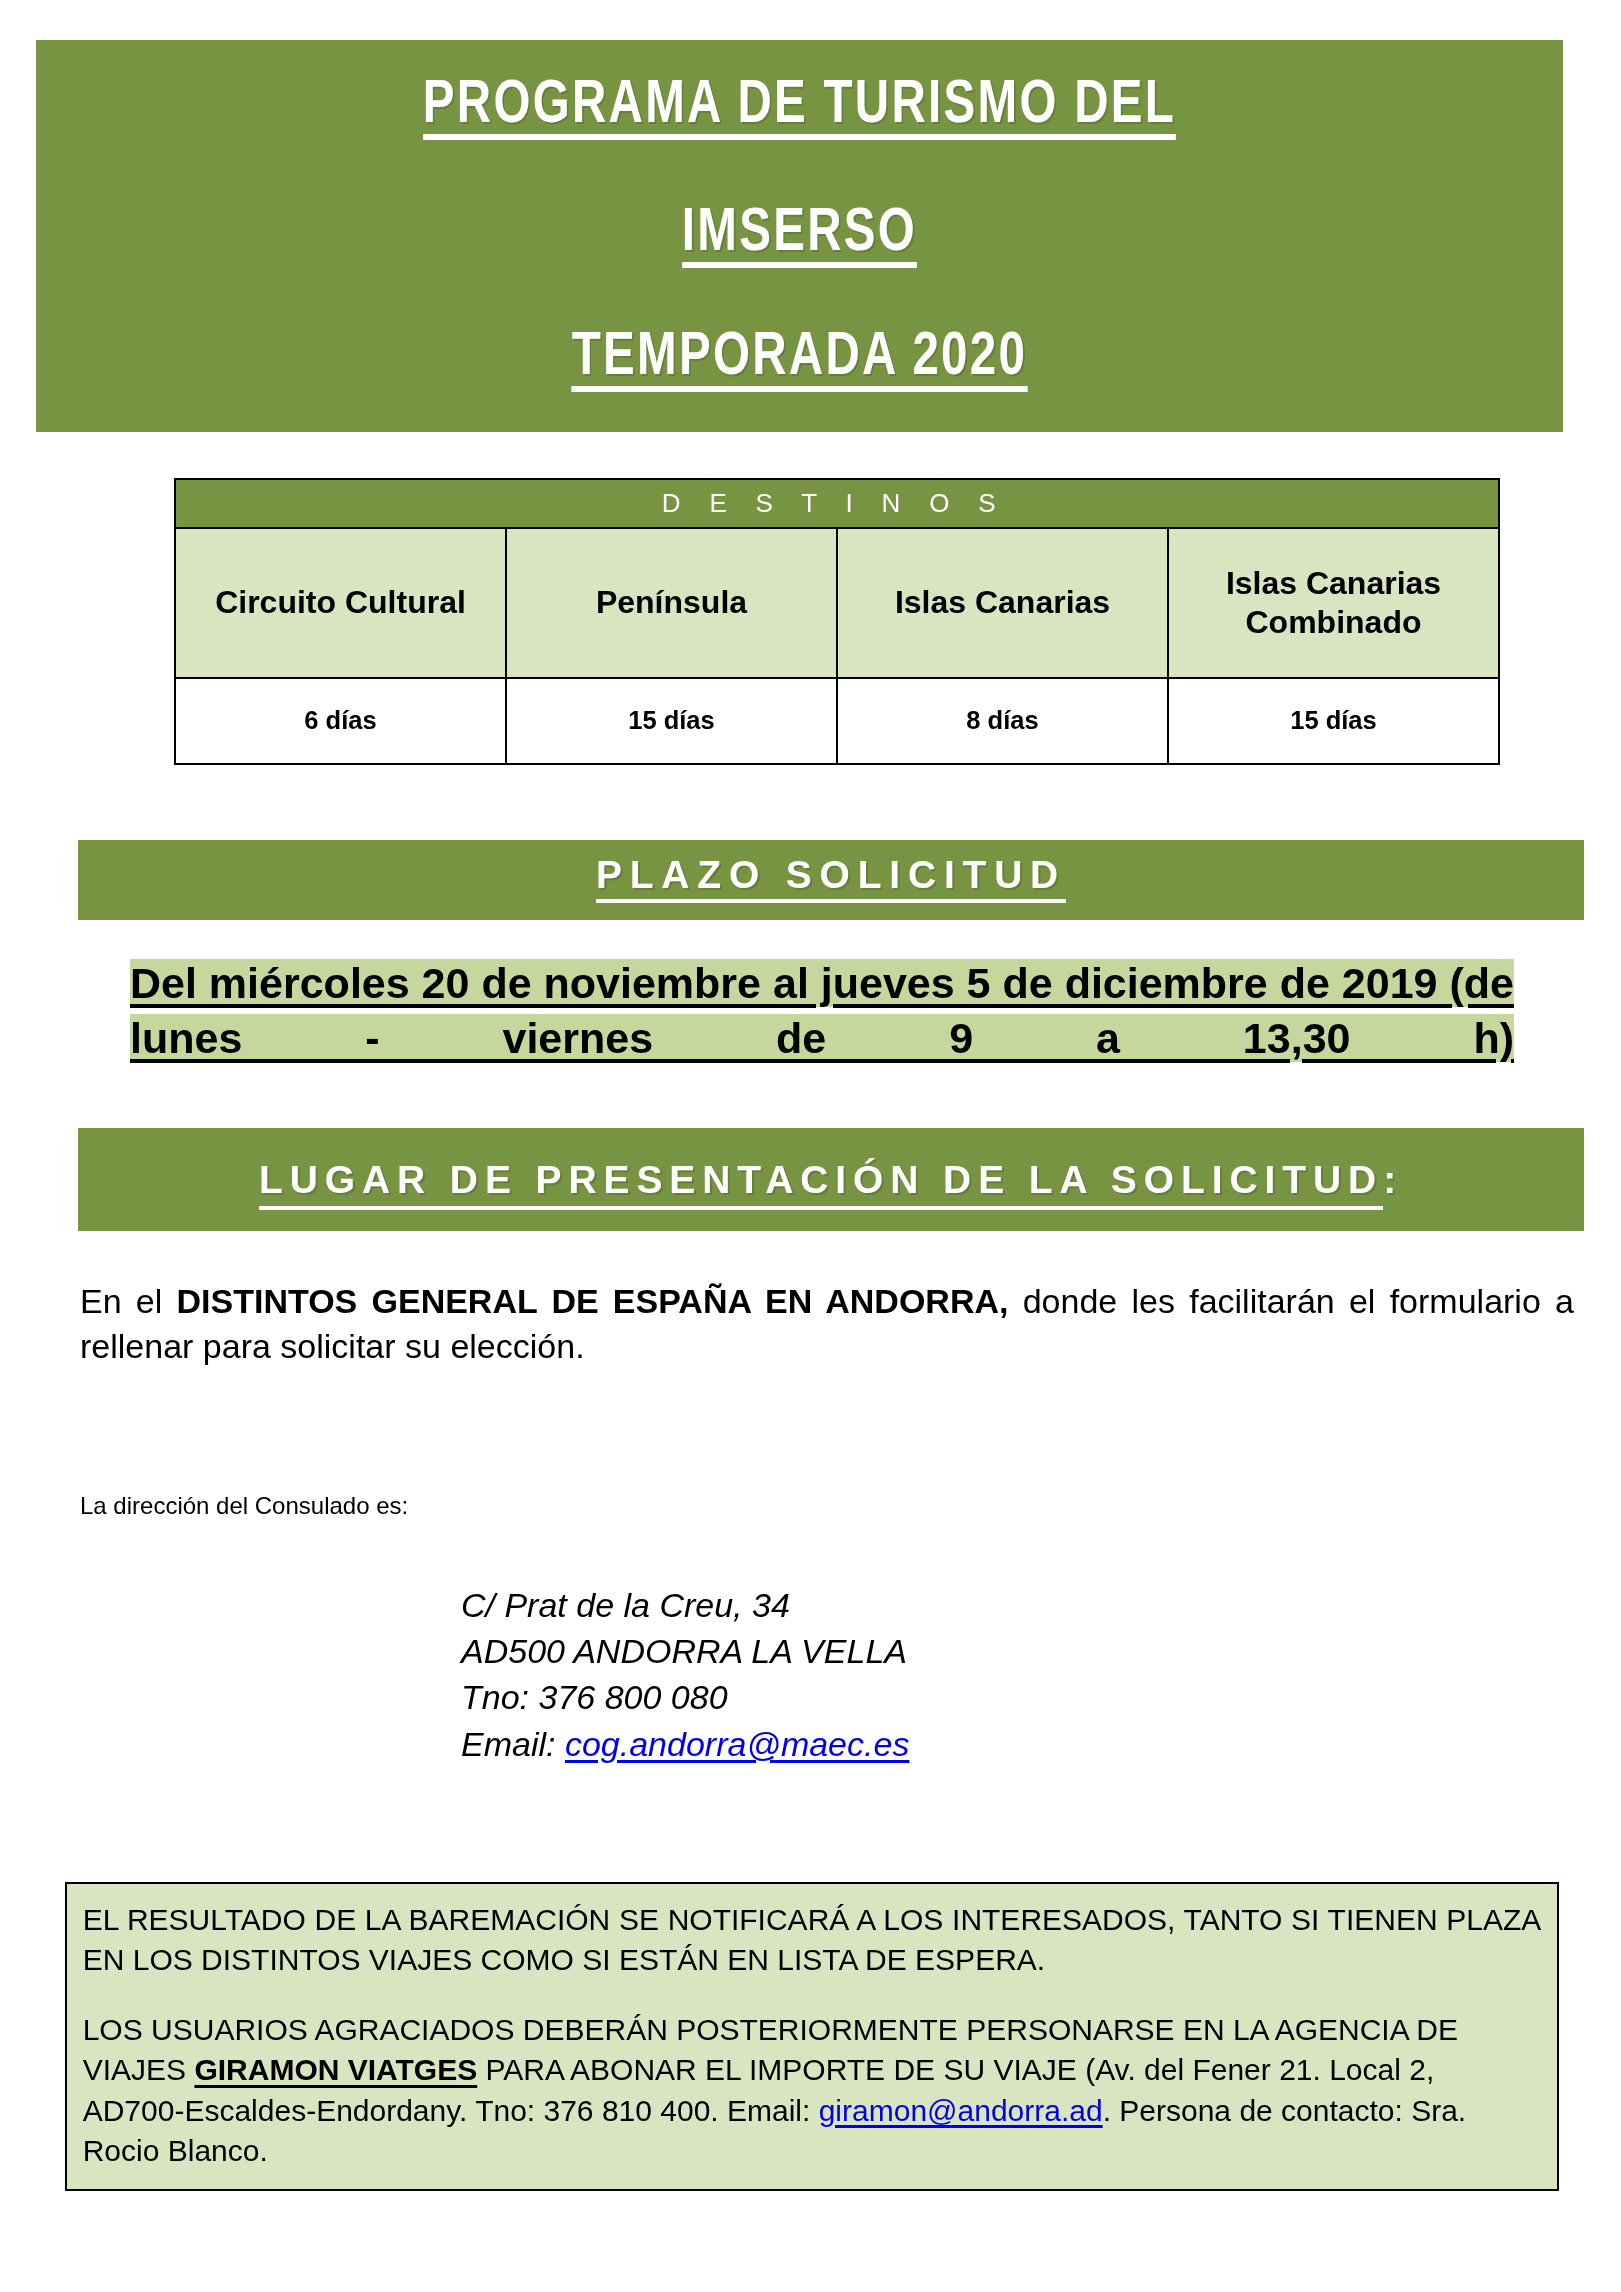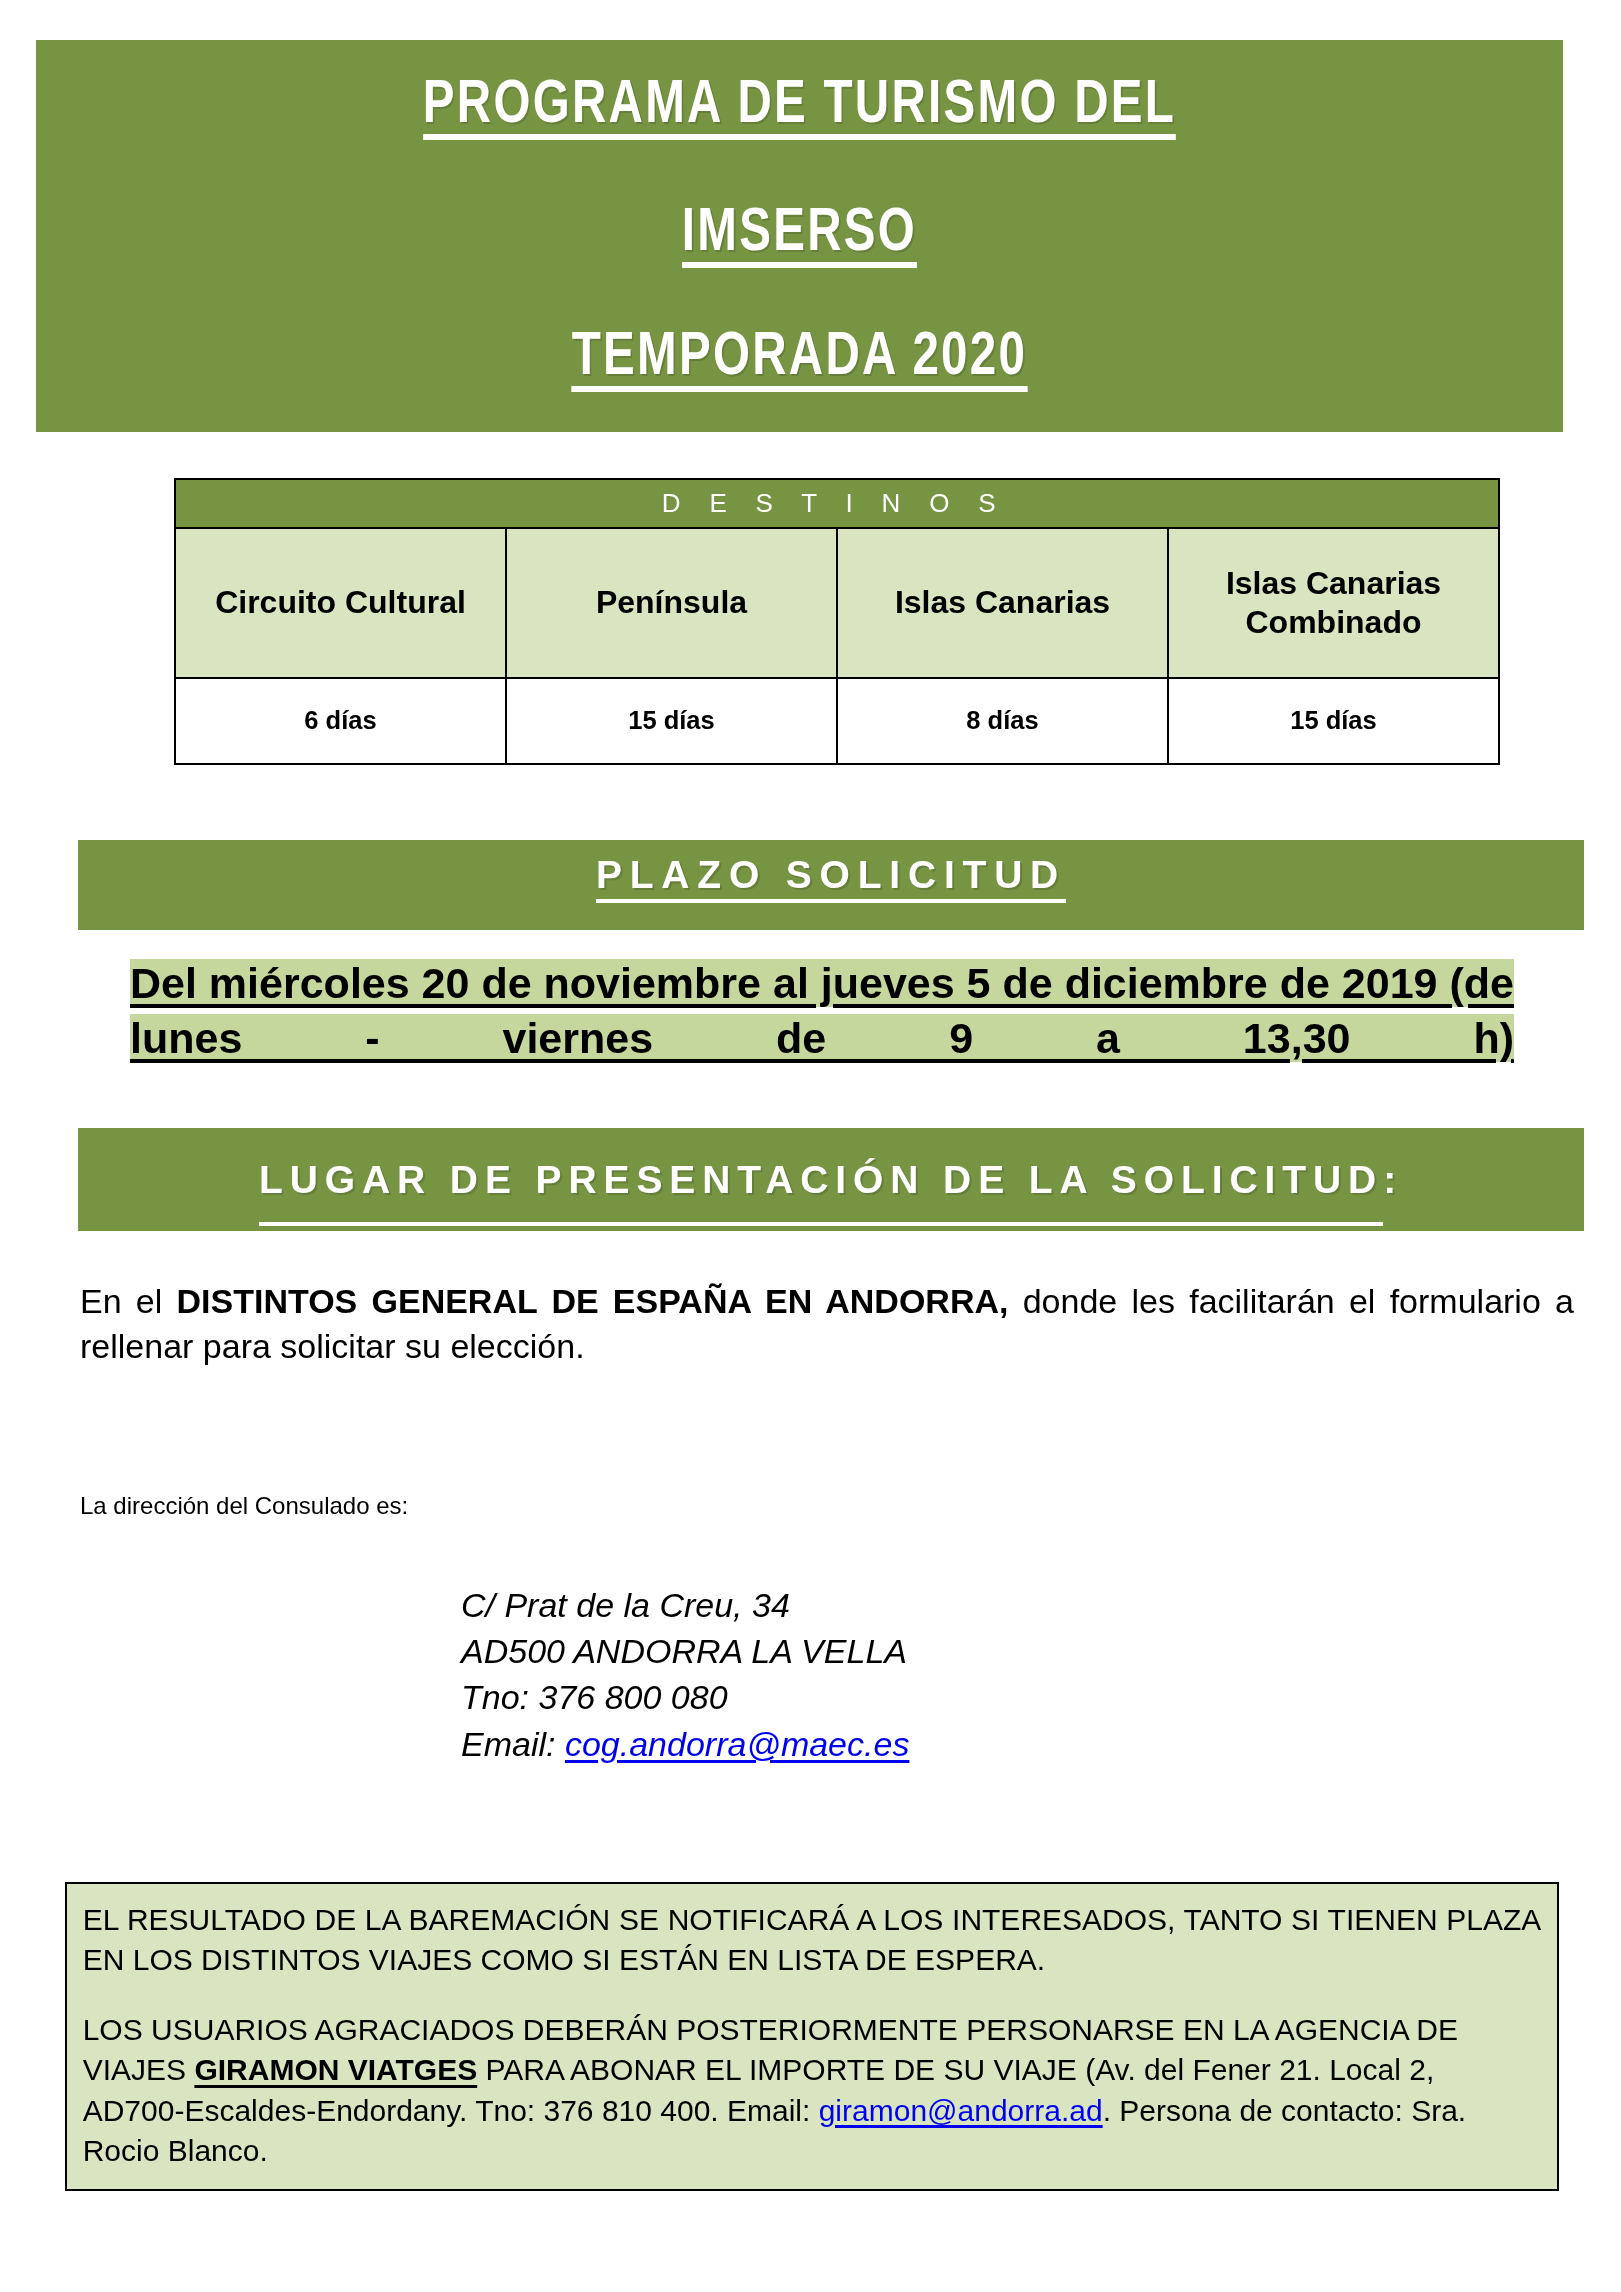--- a/index.html
+++ b/index.html
@@ -102,21 +102,21 @@
     text-align: center;
     color: #ffffff;
     font-family: "Liberation Sans Narrow", "Liberation Sans", sans-serif;
     font-weight: bold;
     white-space: nowrap;
   }
   .plazo-banner {
     left: 78px;
     top: 840px;
     width: 1506px;
-    height: 90px;
+    height: 80px;
     font-size: 39px;
     letter-spacing: 7.8px;
     line-height: 69px;
     text-shadow: 2px 2px 0 rgba(80,100,45,0.45);
   }
   .plazo-banner span {
     border-bottom: 4.9px solid #ffffff;
     padding-bottom: 2.9px;
   }
   .lugar-banner {
@@ -124,21 +124,21 @@
     top: 1128px;
     width: 1506px;
     height: 103px;
     font-size: 39px;
     letter-spacing: 6.9px;
     line-height: 103px;
     text-shadow: 2px 2px 0 rgba(80,100,45,0.45);
   }
   .lugar-banner .ul {
     border-bottom: 4.9px solid #ffffff;
-    padding-bottom: 21px;
+    padding-bottom: 5px;
   }
 
   
   .plazo-para {
     position: absolute;
     left: 130px;
     top: 956px;
     width: 1384px;
     font-size: 43px;
     font-weight: bold;

